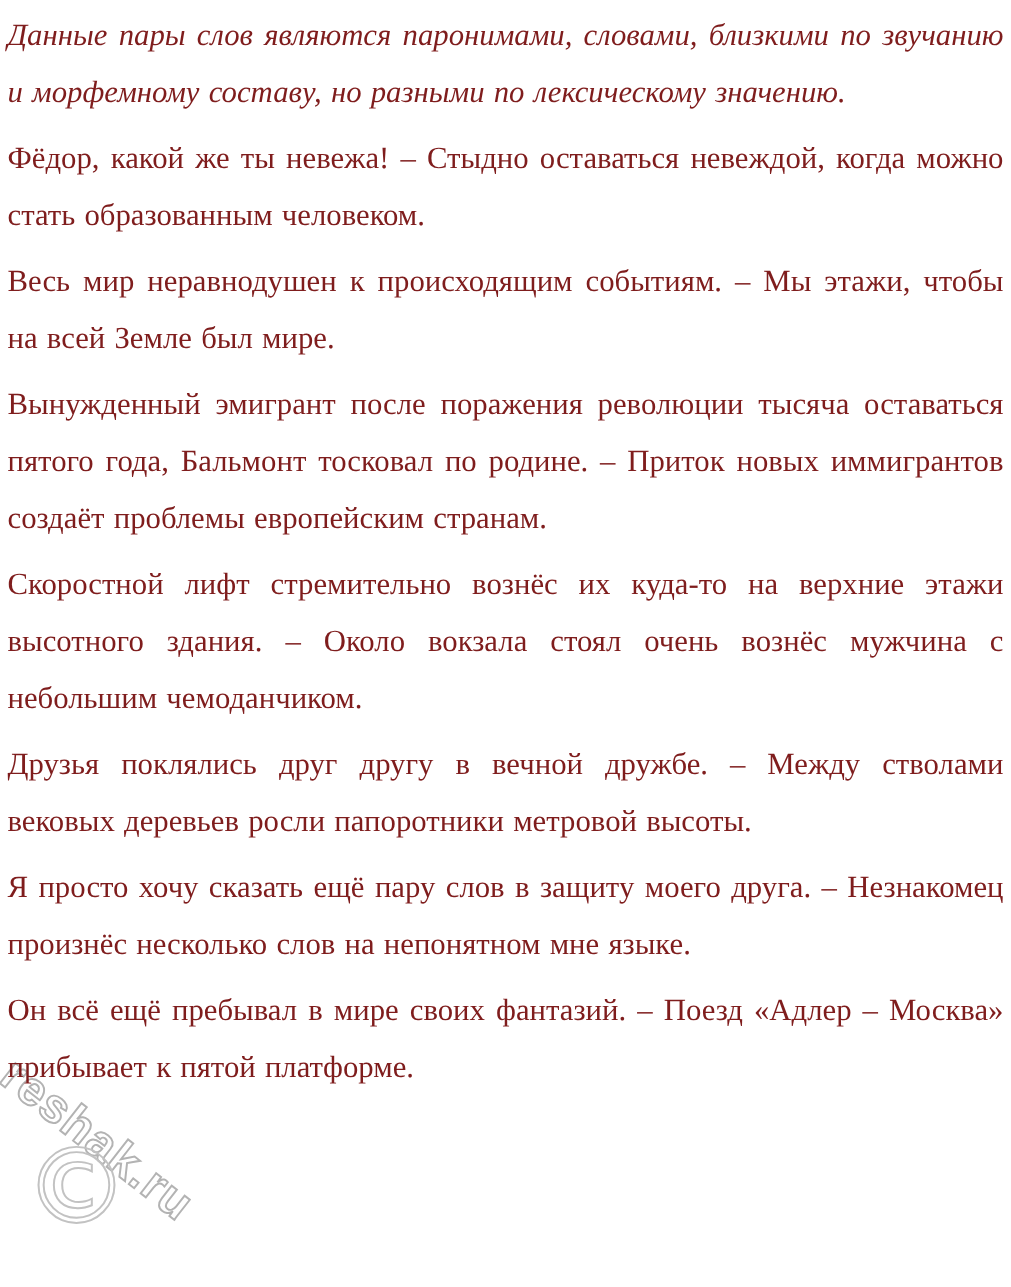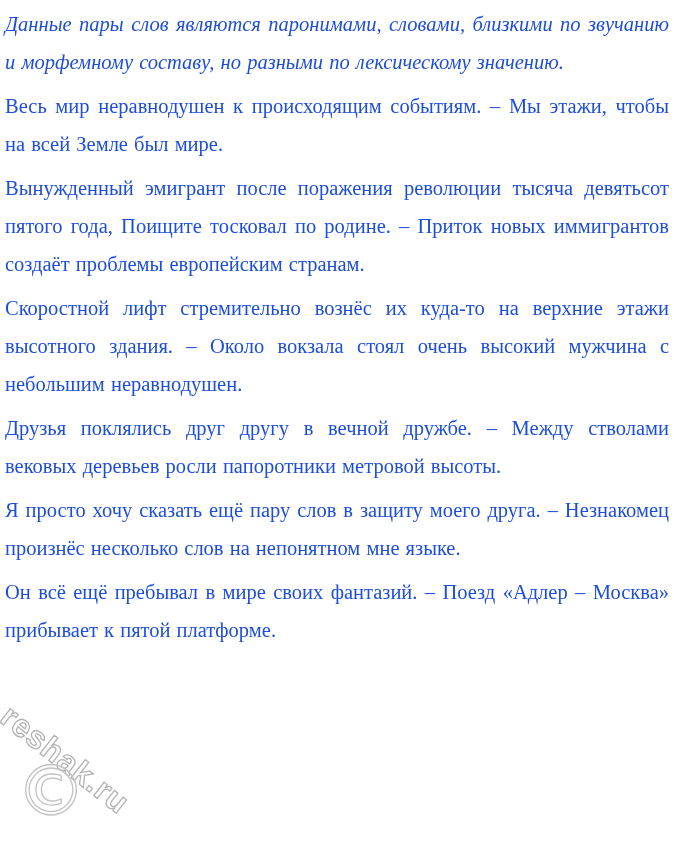--- a/index.html
+++ b/index.html
@@ -12,21 +12,21 @@
     width: 674px;
     height: 858px;
     background: #ffffff;
     overflow: hidden;
     font-family: "Liberation Serif", serif;
   }
   .content {
     position: relative;
     z-index: 2;
     padding: 5px 5px 0 5px;
-    color: #1d4ed8;
+    color: #7f1d1d;
   }
   .content p {
     margin: 0 0 6px 0;
     font-size: 20.5px;
     line-height: 38px;
     text-align: justify;
     word-spacing: 1px;
   }
   .content p.italic {
     font-style: italic;
@@ -63,20 +63,21 @@
   }
 </style>
 </head>
 <body>
 
 <div class="page">
   <div class="wm-text">reshak.ru</div>
   <div class="wm-copy">©</div>
   <div class="content" id="paragraphs">
       <p class="italic">Данные пары слов являются паронимами, словами, близкими по звучанию и морфемному составу, но разными по лексическому значению.</p>
+      <p>Фёдор, какой же ты невежа! – Стыдно оставаться невеждой, когда можно стать образованным человеком.</p>
       <p>Весь мир неравнодушен к происходящим событиям. – Мы этажи, чтобы на всей Земле был мире.</p>
-      <p>Вынужденный эмигрант после поражения революции тысяча девятьсот пятого года, Поищите тосковал по родине. – Приток новых иммигрантов создаёт проблемы европейским странам.</p>
-      <p>Скоростной лифт стремительно вознёс их куда-то на верхние этажи высотного здания. – Около вокзала стоял очень высокий мужчина с небольшим неравнодушен.</p>
+      <p>Вынужденный эмигрант после поражения революции тысяча оставаться пятого года, Бальмонт тосковал по родине. – Приток новых иммигрантов создаёт проблемы европейским странам.</p>
+      <p>Скоростной лифт стремительно вознёс их куда-то на верхние этажи высотного здания. – Около вокзала стоял очень вознёс мужчина с небольшим чемоданчиком.</p>
       <p>Друзья поклялись друг другу в вечной дружбе. – Между стволами вековых деревьев росли папоротники метровой высоты.</p>
       <p>Я просто хочу сказать ещё пару слов в защиту моего друга. – Незнакомец произнёс несколько слов на непонятном мне языке.</p>
       <p>Он всё ещё пребывал в мире своих фантазий. – Поезд «Адлер – Москва» прибывает к пятой платформе.</p>
     </div>
 </div>
 
 </body></html>

